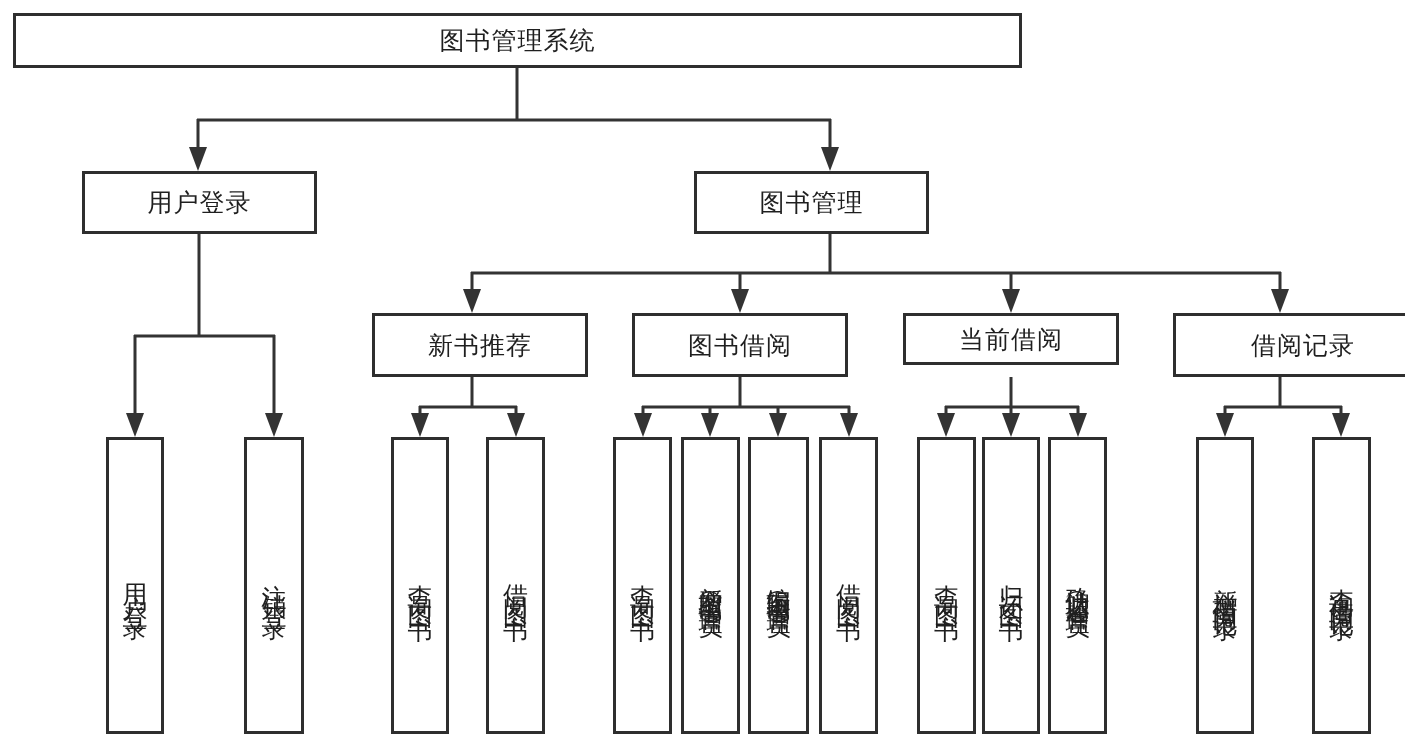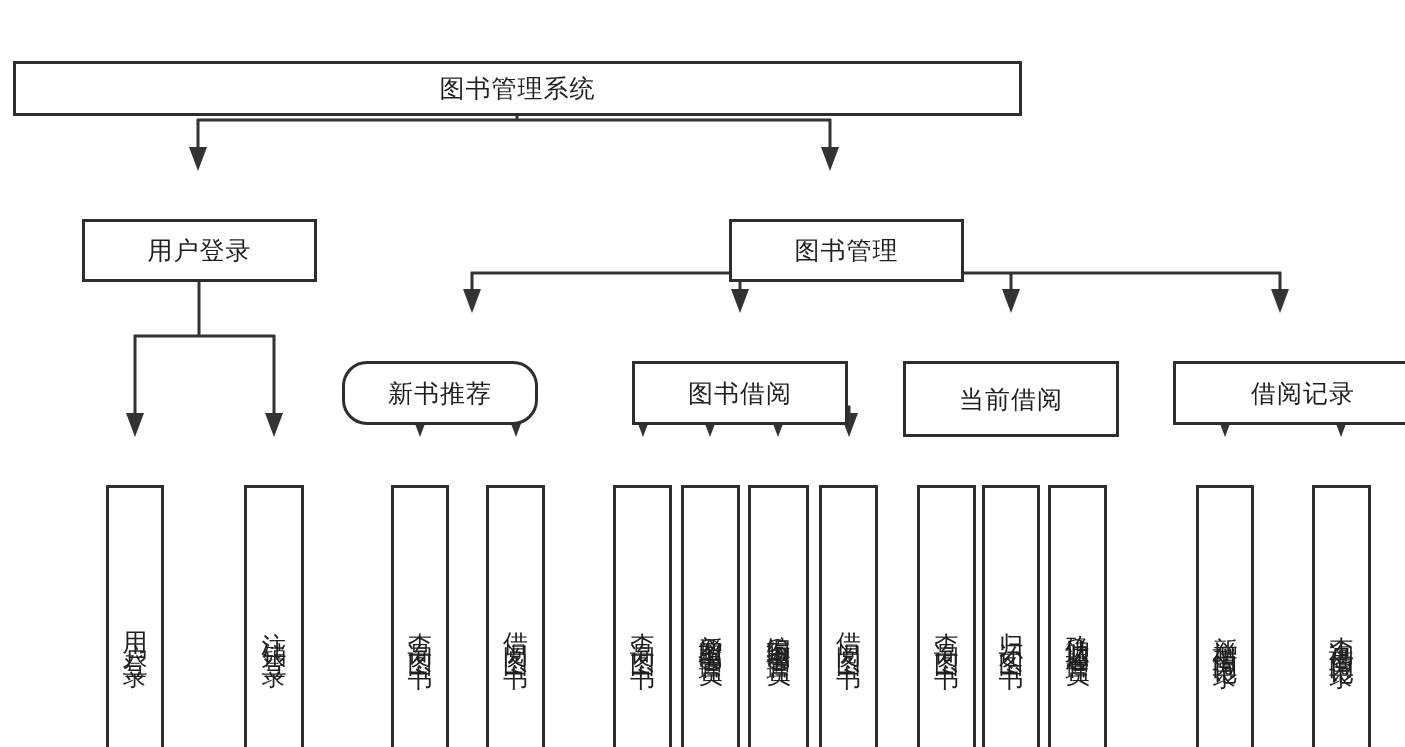--- a/index.html
+++ b/index.html
@@ -20,21 +20,20 @@
     border: 3px solid #2e2e2e;
     box-sizing: border-box;
     display: flex;
     align-items: center;
     justify-content: center;
     color: #1f1f1f;
     font-size: 25px;
     letter-spacing: 1px;
     z-index: 2;
     white-space: nowrap;
-    margin-top: 48px;
   }
   .leaf span {
     writing-mode: vertical-rl;
     text-orientation: mixed;
     letter-spacing: 11px;
     white-space: nowrap;
   }
   .leaf.six span  { letter-spacing: 6px; }
   .leaf.nine span { letter-spacing: 4px; font-size: 24px; }
   #watermark {
@@ -102,31 +101,31 @@
     </g>
   </svg>
 
   <div class="box" style="left:13px; top:13px; width:1009px; height:55px;">
     <span>图书管理系统</span>
   </div>
 
   <div class="box" style="left:82px; top:171px; width:235px; height:63px;">
     <span>用户登录</span>
   </div>
-  <div class="box" style="left:729px; top:171px; width:235px; height:63px;">
+  <div class="box" style="left:694px; top:171px; width:235px; height:63px;">
     <span>图书管理</span>
   </div>
 
-  <div class="box" style="left:342px; top:313px; width:196px; height:64px;border-radius:25px;">
+  <div class="box" style="left:372px; top:313px; width:216px; height:64px;">
     <span>新书推荐</span>
   </div>
   <div class="box" style="left:632px; top:313px; width:216px; height:64px;justify-content:center;">
     <span>图书借阅</span>
   </div>
-  <div class="box" style="left:903px; top:313px; width:216px; height:76px;">
+  <div class="box" style="left:903px; top:313px; width:216px; height:52px;">
     <span>当前借阅</span>
   </div>
   <div class="box" style="left:1173px; top:313px; width:260px; height:64px;">
     <span>借阅记录</span>
   </div>
 
   <div class="box leaf" style="left:106px; top:437px; width:58px; height:297px;">
     <span>用户登录</span>
   </div>
   <div class="box leaf" style="left:244px; top:437px; width:60px; height:297px;">

